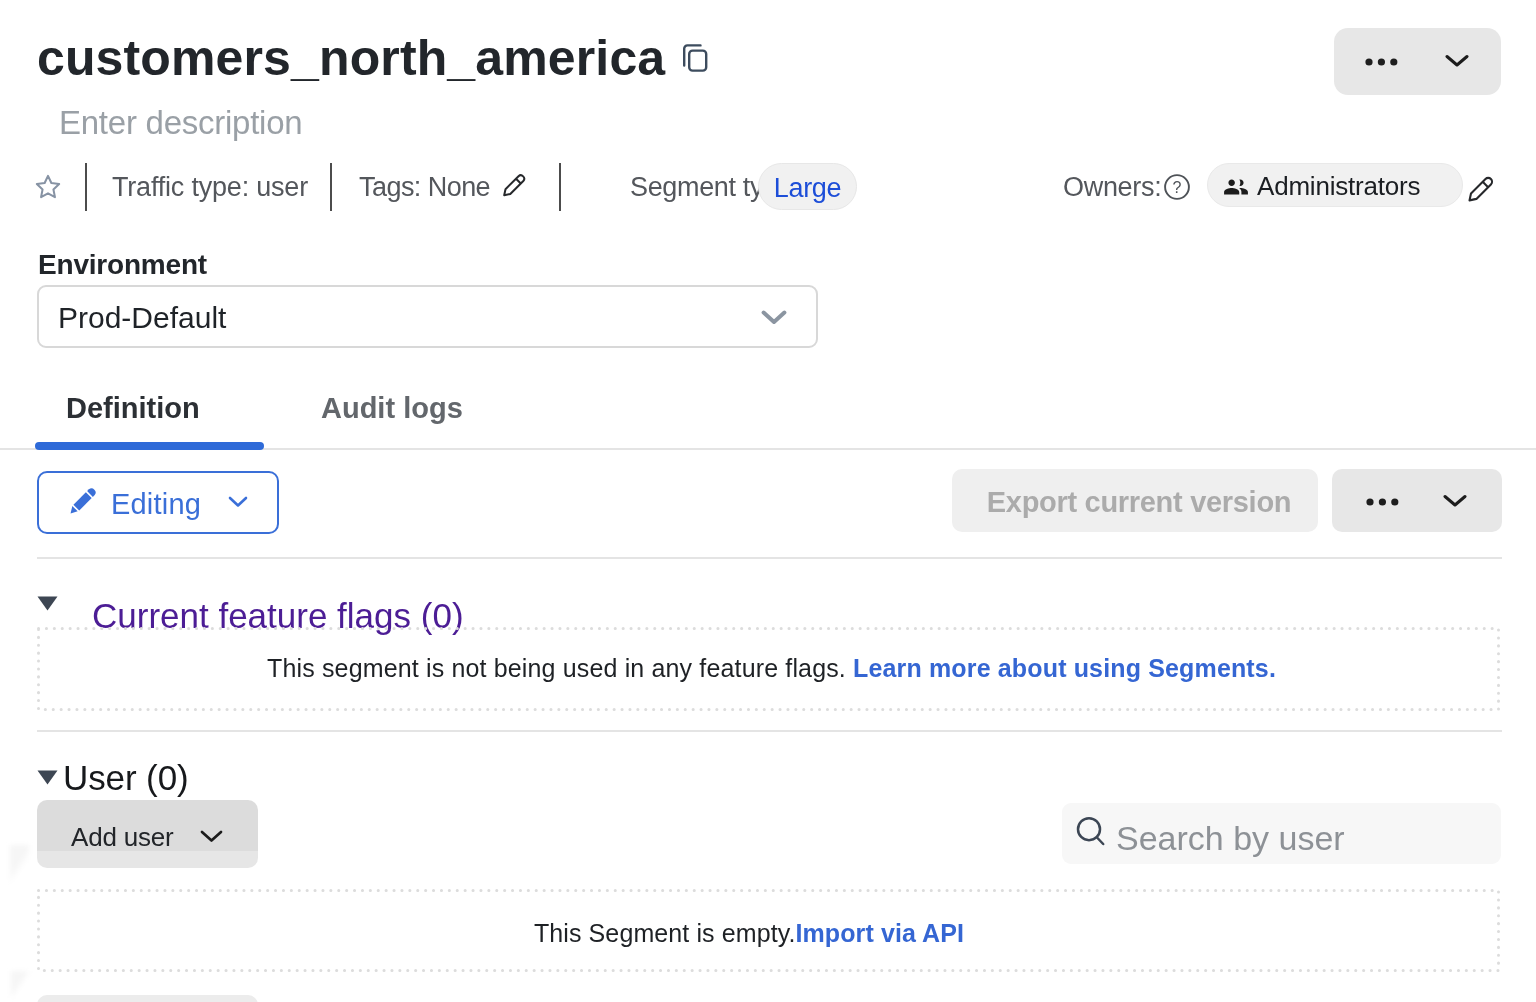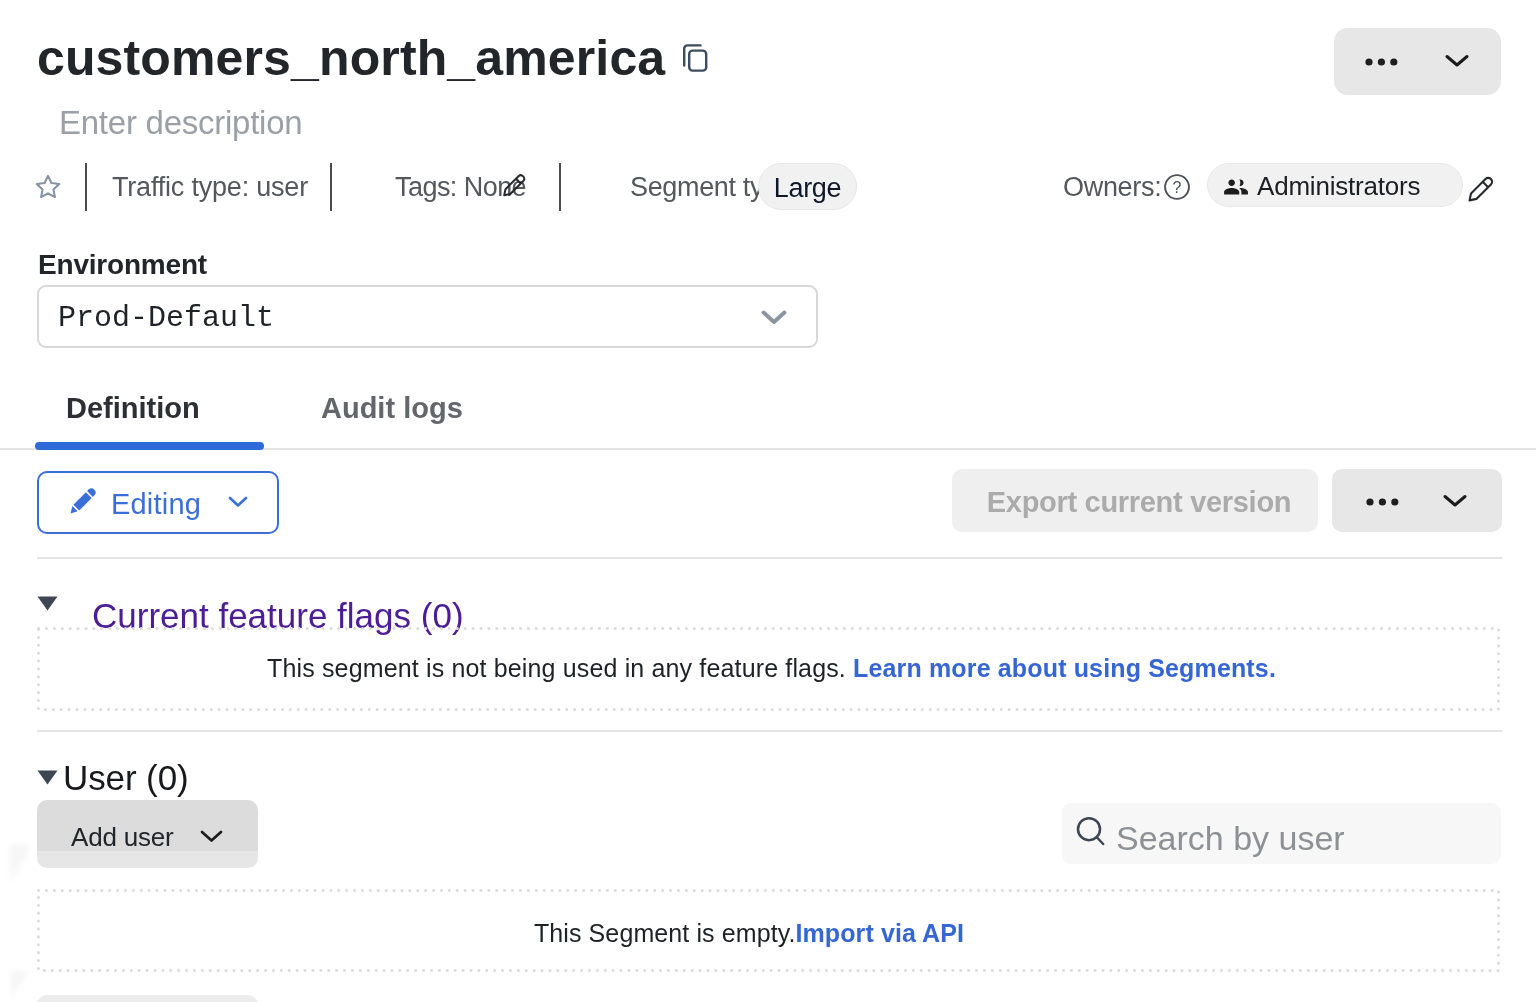--- a/index.html
+++ b/index.html
@@ -28,30 +28,30 @@
 <svg class="abs" style="left:1445px; top:54px;" width="24" height="14" viewBox="0 0 24 14">
   <path d="M2 2.5 L12 11 L22 2.5" stroke="#1c1c1c" stroke-width="3" fill="none" stroke-linecap="round" stroke-linejoin="round"></path>
 </svg>
 
 <svg class="abs" style="left:35px; top:174px;" width="26" height="25" viewBox="0 0 24 23" fill="none">
   <path d="M12 1.7 L15.1 8.3 L22.3 9.2 L17 14.2 L18.4 21.3 L12 17.8 L5.6 21.3 L7 14.2 L1.7 9.2 L8.9 8.3 Z" stroke="#8793a4" stroke-width="1.9" stroke-linejoin="round" fill="none"></path>
 </svg>
 <div class="abs" style="left:85px; top:163px; width:2px; height:48px; background:#4c4c4c;"></div>
 <div class="abs" style="left:112px; top:172px; font-size:27px; letter-spacing:-0.2px; color:#54575c;">Traffic type: user</div>
 <div class="abs" style="left:330px; top:163px; width:2px; height:48px; background:#4c4c4c;"></div>
-<div class="abs" style="left:359px; top:172px; font-size:27px; letter-spacing:-0.55px; color:#54575c;margin-left:36px;">Tags: None</div>
+<div class="abs" style="left:359px; top:172px; font-size:27px; letter-spacing:-0.55px; color:#54575c;">Tags: None</div>
 
 <svg class="abs" style="left:501px; top:170px;" width="28" height="28" viewBox="0 0 28 28" fill="none">
   <path d="M4.5 19.2 L17.5 6.2 a3.4 3.4 0 0 1 4.8 4.8 L9.3 24 L3.2 25.3 Z" stroke="#26282b" stroke-width="2" stroke-linejoin="round" fill="none"></path>
   <path d="M15 8.7 L19.8 13.5" stroke="#26282b" stroke-width="2"></path>
 </svg>
 <div class="abs" style="left:559px; top:163px; width:2px; height:48px; background:#4c4c4c;"></div>
 <div class="abs" style="left:586px; top:172px; font-size:27px; letter-spacing:-0.35px; color:#54575c;margin-left:44px;">Segment type:</div>
 <div class="abs" style="left:758px; top:163px; width:99px; height:47px; border-radius:24px; background:#f1f1f1; border:1px solid #e7e7e7;"></div>
-<div class="abs" style="left:758px; top:173px; width:99px; text-align:center; font-size:27px; letter-spacing:-0.3px; color:#0f172a;">Large</div>
+<div class="abs" style="left:758px; top:173px; width:99px; text-align:center; font-size:27px; letter-spacing:-0.3px; color:#1d4ed8;">Large</div>
 
 <div class="abs" style="left:1063px; top:172px; font-size:27px; letter-spacing:-0.3px; color:#54575c;">Owners:</div>
 <svg class="abs" style="left:1164px; top:174px;" width="26" height="26" viewBox="0 0 26 26" fill="none">
   <circle cx="13" cy="13" r="11.9" stroke="#4e5257" stroke-width="1.9" fill="none"></circle>
   <text x="13" y="19" font-size="16" font-family="Liberation Sans" fill="#4e5257" text-anchor="middle">?</text>
 </svg>
 <div class="abs" style="left:1207px; top:163px; width:256px; height:44px; border-radius:22px; background:#f1f1f1; border:1px solid #e9e9e9;"></div>
 
 <svg class="abs" style="left:1223px; top:176px;" width="26" height="22" viewBox="0 0 24 20">
   <g fill="#1c1c1c" transform="translate(0,-2)">
@@ -60,21 +60,21 @@
 </svg>
 <div class="abs" style="left:1257px; top:171px; font-size:26px; letter-spacing:-0.2px; color:#1b1e22;">Administrators</div>
 
 <svg class="abs" style="left:1466px; top:172px;" width="30" height="32" viewBox="0 0 30 32" fill="none">
   <path d="M5 21.5 L19.5 7 a3.8 3.8 0 0 1 5.4 5.4 L10.4 26.9 L3.5 28.4 Z" stroke="#26282b" stroke-width="2.1" stroke-linejoin="round" fill="none"></path>
   <path d="M16.7 9.8 L22.1 15.2" stroke="#26282b" stroke-width="2.1"></path>
 </svg>
 
 <div class="abs" style="left:38px; top:249px; font-size:28px; font-weight:bold; letter-spacing:-0.2px; color:#22262b;text-align:right;">Environment</div>
 <div class="abs" style="left:37px; top:285px; width:781px; height:63px; border:2px solid #d8d8d8; border-radius:9px; background:#fff;"></div>
-<div class="abs" style="left:58px; top:301px; font-size:30px; letter-spacing:0px; color:#1f2328;font-family:Liberation Mono, monospace;">Prod-Default</div>
+<div class="abs" style="left:58px; top:301px; font-size:30px; letter-spacing:0px; color:#1f2328;">Prod-Default</div>
 <svg class="abs" style="left:760px; top:308px;" width="28" height="20" viewBox="0 0 28 20">
   <path d="M3.6 4.5 L14 14 L24.4 4.5" stroke="#8b95a1" stroke-width="4" fill="none" stroke-linecap="round" stroke-linejoin="round"></path>
 </svg>
 
 <div class="abs" style="left:66px; top:392px; font-size:29px; font-weight:bold; letter-spacing:0px; color:#2c3035;">Definition</div>
 <div class="abs" style="left:321px; top:392px; font-size:29px; font-weight:bold; letter-spacing:0px; color:#63676c;">Audit logs</div>
 <div class="abs" style="left:0px; top:448px; width:1536px; height:2px; background:#e4e4e4;"></div>
 <div class="abs" style="left:35px; top:442px; width:229px; height:8px; background:#2e6ad8; border-radius:4px;"></div>
 
 <div class="abs" style="left:37px; top:471px; width:242px; height:63px; border:2px solid #3a6fd8; border-radius:10px; background:#fff;"></div>

